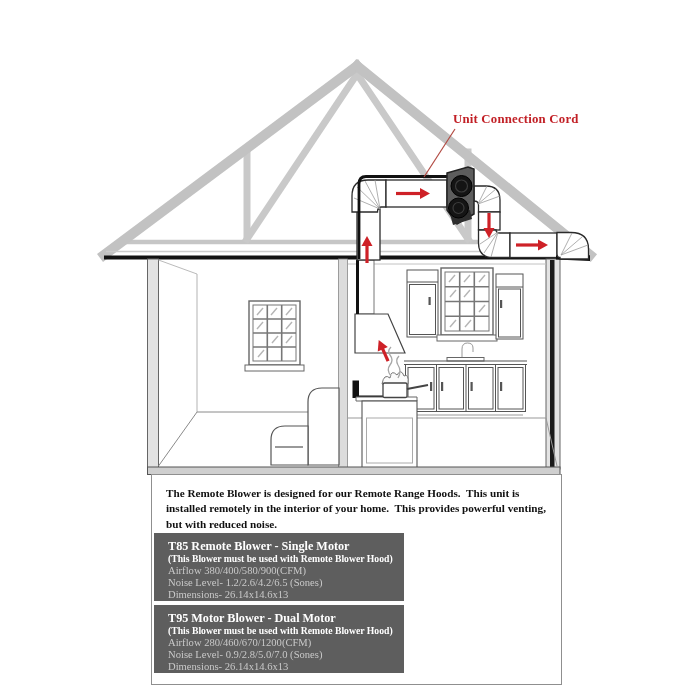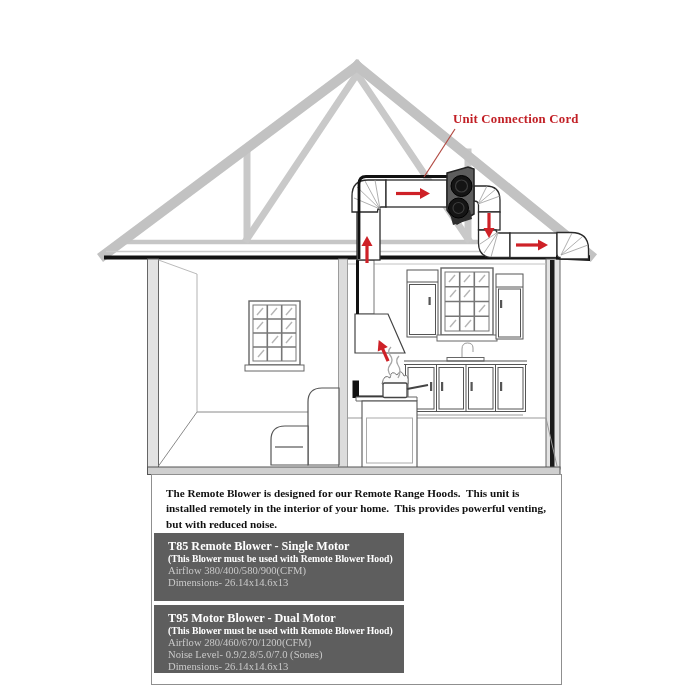--- a/index.html
+++ b/index.html
@@ -250,20 +250,21 @@
 
 <div class="callout">Unit Connection Cord</div>
 
 <div class="info-box">
   <div class="desc">The Remote Blower is designed for our Remote Range Hoods.  This unit is installed remotely in the interior of your home.  This provides powerful venting, but with reduced noise.</div>
 
   <div class="panel p1">
     <div class="title">T85 Remote Blower - Single Motor</div>
     <div class="note">(This Blower must be used with Remote Blower Hood)</div>
     <div class="spec">Airflow 380/400/580/900(CFM)</div>
+    <div class="spec">Noise Level- 1.2/2.6/4.2/6.5 (Sones)</div>
     <div class="spec">Dimensions- 26.14x14.6x13</div>
   </div>
 
   <div class="panel p2">
     <div class="title">T95 Motor Blower - Dual Motor</div>
     <div class="note">(This Blower must be used with Remote Blower Hood)</div>
     <div class="spec">Airflow 280/460/670/1200(CFM)</div>
     <div class="spec">Noise Level- 0.9/2.8/5.0/7.0 (Sones)</div>
     <div class="spec">Dimensions- 26.14x14.6x13</div>
   </div>

